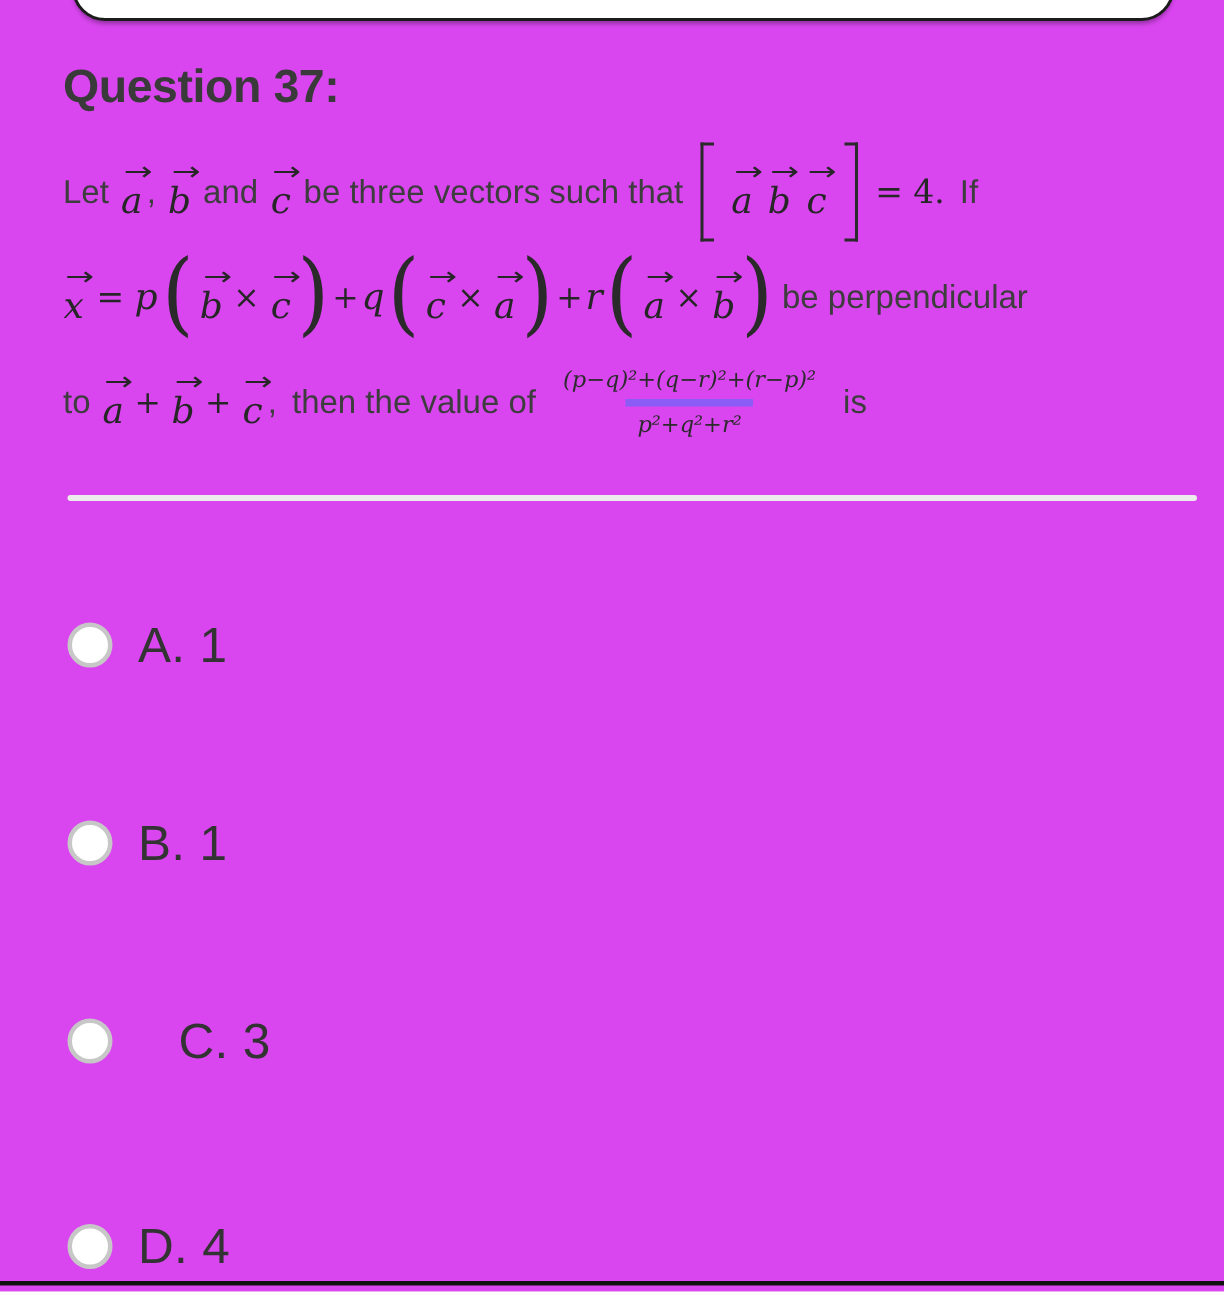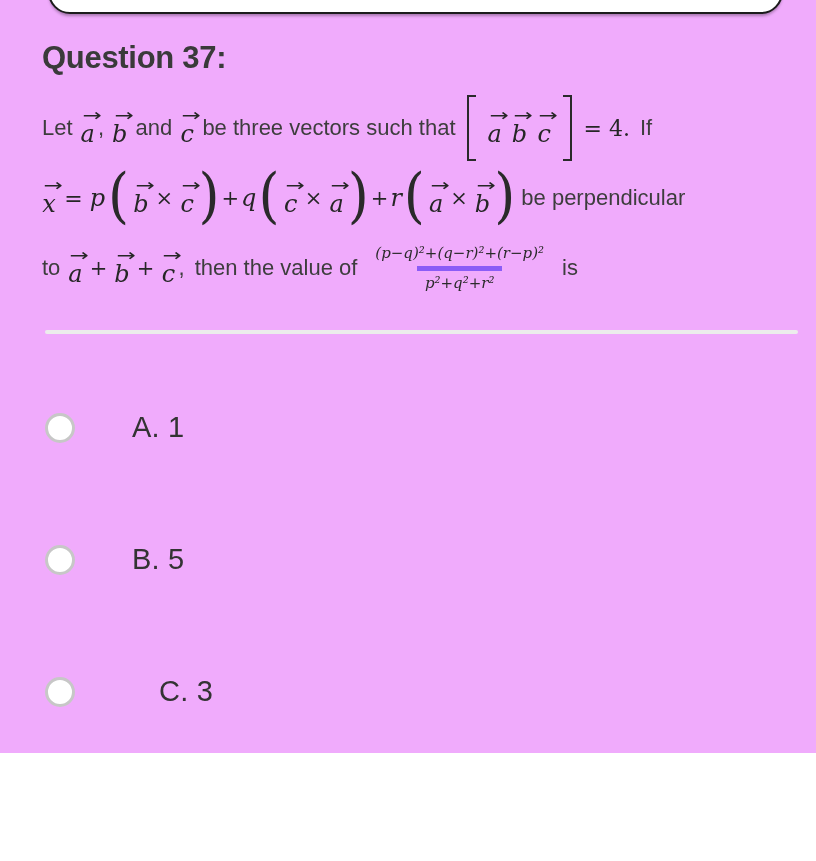--- a/index.html
+++ b/index.html
@@ -1,18 +1,18 @@
 <!DOCTYPE html>
 <html><head>
 <meta charset="utf-8">
 <style>
   * { margin:0; padding:0; box-sizing:border-box; }
   html,body { background:#fff; }
   .screen {
-    position:relative; width:816px; height:753px; background:#f0abfc;
+    position:relative; width:816px; height:861px; background:#d946ef;
     overflow:hidden; font-family:"Liberation Sans", sans-serif;
   }
 
   
   .top-pill {
     position:absolute; left:48px; width:735px; top:-30px; height:44px;
     border:2.5px solid #1c1c1c; border-radius:22px; background:#fff;
     box-shadow:0 3px 3px -1px rgba(0,0,0,0.30);
   }
 
@@ -77,21 +77,21 @@
 
   .opt-row {
     position:absolute; left:45px; display:flex; align-items:center; gap:17px;
     cursor:pointer;
   }
   .opt-a { top:411px; } .opt-b { top:543px; } .opt-c { top:675px;gap:44px; } .opt-d { top:812px; }
   .radio {
     width:30px; height:30px; border-radius:50%;
     border:3.5px solid #c7c7c7; background:#ffffff; flex:0 0 auto;
   }
-  .opt-label { font-size:29px; color:#333333; letter-spacing:0.2px;margin-left:40px; }
+  .opt-label { font-size:33px; color:#333333; letter-spacing:0.2px; }
 
   .bottom-line {
     position:absolute; left:0; top:854px; width:816px; height:3px; background:#101010;
   }
 </style>
 </head>
 <body>
 
 <div class="screen">
 
@@ -213,21 +213,21 @@
 
   <div class="divider"></div>
 
   <div class="opt-row opt-a">
     <span class="radio"></span>
     <span class="opt-label">A. 1</span>
   </div>
 
   <div class="opt-row opt-b">
     <span class="radio"></span>
-    <span class="opt-label">B. 5</span>
+    <span class="opt-label">B. 1</span>
   </div>
 
   <div class="opt-row opt-c">
     <span class="radio"></span>
     <span class="opt-label">C. 3</span>
   </div>
 
   <div class="opt-row opt-d">
     <span class="radio"></span>
     <span class="opt-label">D. 4</span>

